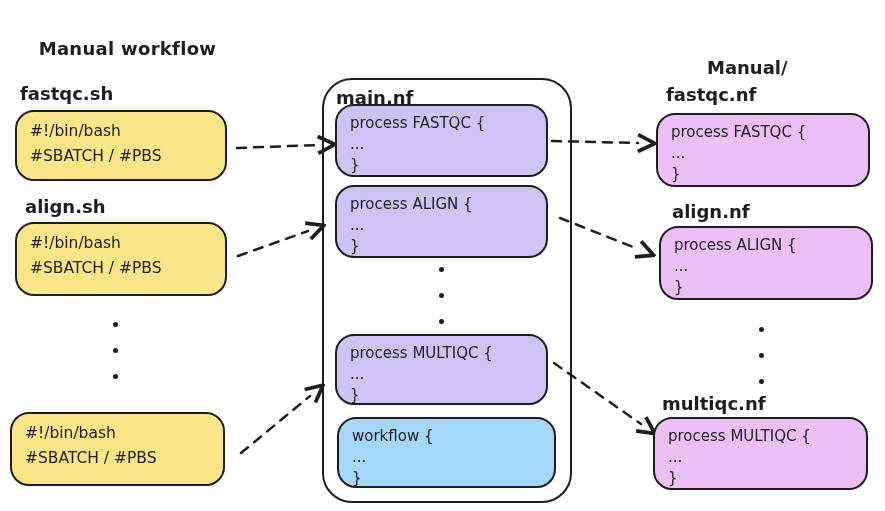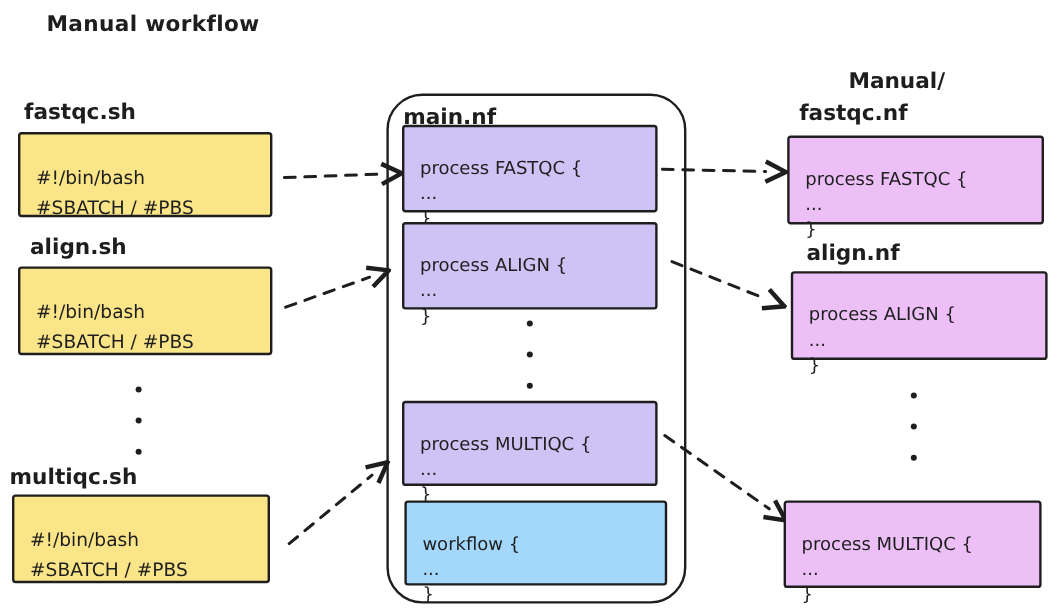--- a/index.html
+++ b/index.html
@@ -9,28 +9,28 @@
     --module-fill:#ecbff7;
     --stroke:#1e1e1e;
   }
   html,body{margin:0;padding:0;background:#ffffff;}
   .canvas{
     position:relative;width:885px;height:511px;background:#ffffff;
     font-family:"DejaVu Sans",sans-serif;color:var(--stroke);overflow:hidden;
   }
   .col-title{
     position:absolute;font-size:18px;font-weight:700;text-align:center;
-    letter-spacing:0.3px;white-space:nowrap;
+    letter-spacing:0.3px;white-space:nowrap;margin-top:28px;
   }
   .file-label{
     position:absolute;font-size:18px;font-weight:600;white-space:nowrap;
   }
   .box{
     position:absolute;box-sizing:border-box;border:2.5px solid var(--stroke);
-    border-radius:3px;padding:24px 13px;
+    border-radius:19px;padding:7px 13px;
   }
   .script-box{background:var(--script-fill);}
   .process-box{background:var(--process-fill);}
   .workflow-box{background:var(--workflow-fill);}
   .module-box{background:var(--module-fill);}
   .container-box{
     position:absolute;box-sizing:border-box;border:2.5px solid var(--stroke);
     border-radius:30px;background:transparent;
   }
   .code-line{font-size:15px;line-height:21px;font-weight:500;white-space:pre;}
@@ -74,21 +74,20 @@
     <div class="code-line">#!/bin/bash</div>
     <div class="code-line">#SBATCH / #PBS</div>
   </div>
 
   <div class="dots" style="left:113px;top:322px;">
     <span class="dot"></span>
       <span class="dot"></span>
       <span class="dot"></span>
   </div>
 
-  <div class="file-label" style="left:8px;top:387px;">multiqc.sh</div>
   <div class="box script-box" style="left:10px;top:412px;width:215px;height:74px;">
     <div class="code-line">#!/bin/bash</div>
     <div class="code-line">#SBATCH / #PBS</div>
   </div>
 
   <div class="file-label" style="left:336px;top:51px;margin-top:36px;">main.nf</div>
   <div class="container-box" style="left:322px;top:78px;width:250px;height:425px;"></div>
 
   <div class="box process-box" style="left:335px;top:104px;width:213px;height:73px;">
     <div class="code-line">process FASTQC {</div>
@@ -135,19 +134,20 @@
     <div class="code-line">...</div>
     <div class="code-line">}</div>
   </div>
 
   <div class="dots" style="left:759px;top:327px;">
     <span class="dot"></span>
       <span class="dot"></span>
       <span class="dot"></span>
   </div>
 
+  <div class="file-label" style="left:662px;top:393px;">multiqc.nf</div>
   <div class="box module-box" style="left:653px;top:417px;width:215px;height:73px;">
     <div class="code-line">process MULTIQC {</div>
     <div class="code-line">...</div>
     <div class="code-line">}</div>
   </div>
 
 </div>
 
 </body></html>

